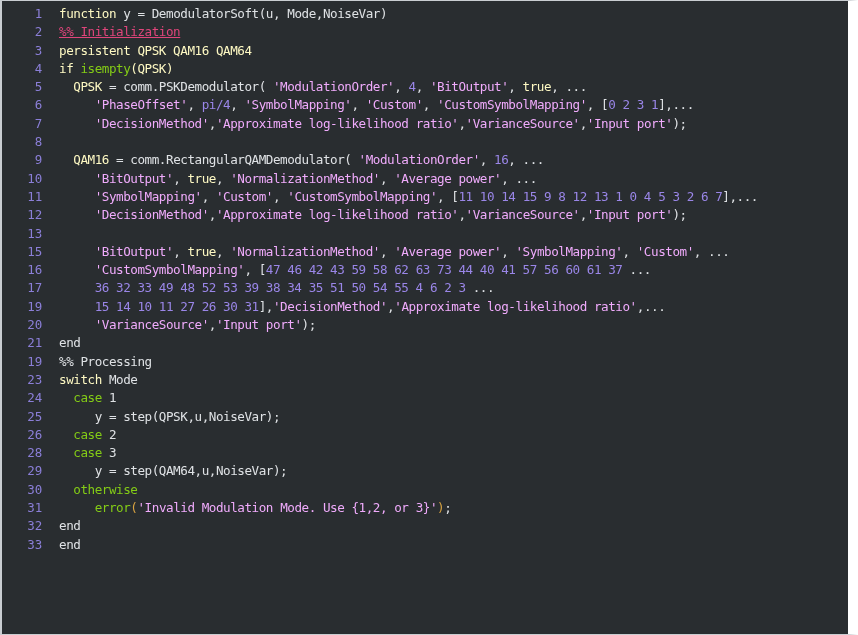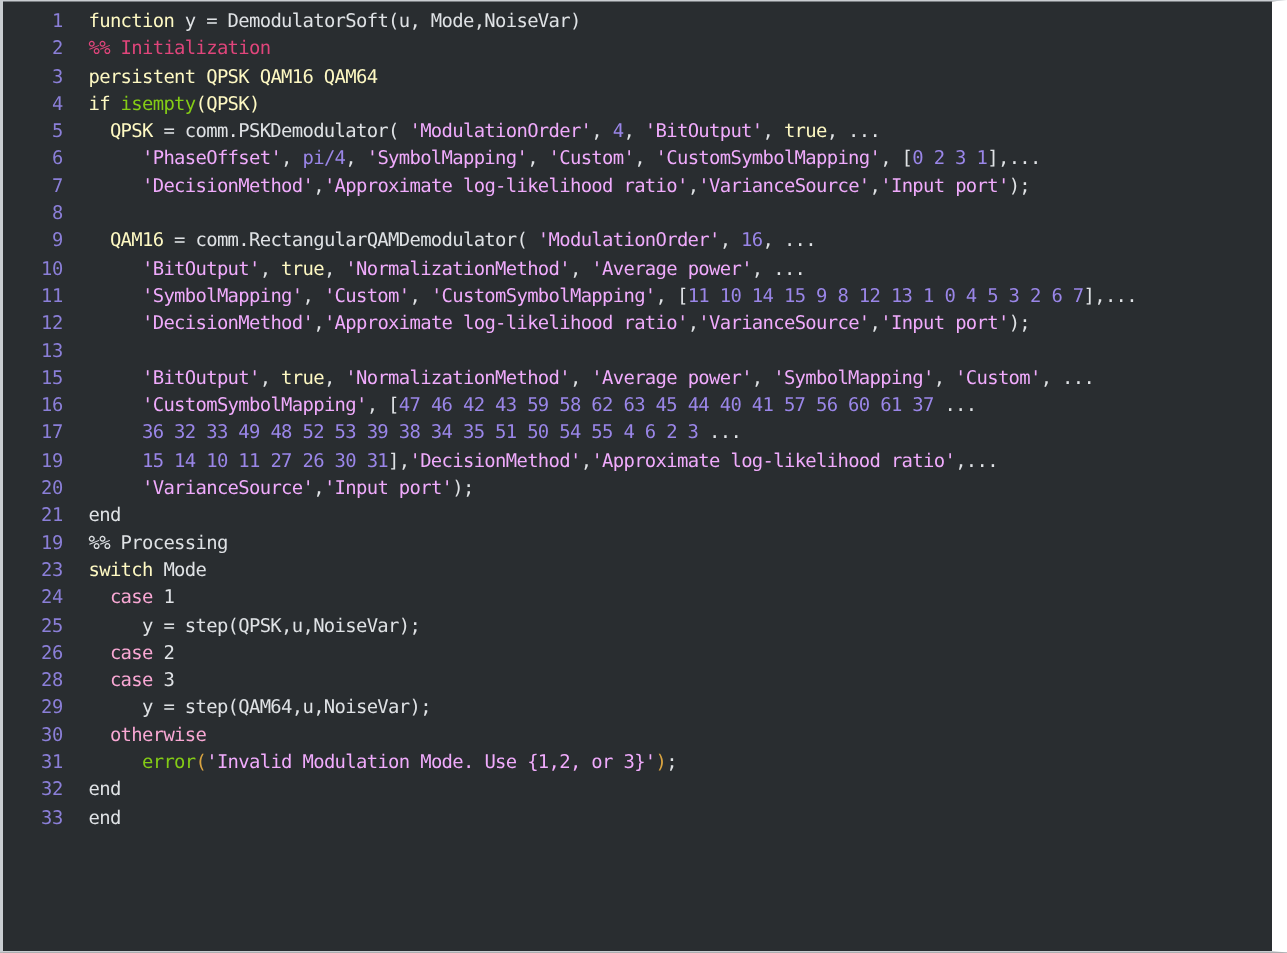--- a/index.html
+++ b/index.html
@@ -49,22 +49,22 @@
     font-size: 12.6px;
     font-family: "DejaVu Sans Mono", "Liberation Mono", monospace;
     color: #d7dadd;
     letter-spacing: -0.45px;
     white-space: pre;
     overflow: hidden;
   }
   
   .t-plain   { color: #dfe2e5; }
   .t-kw      { color: #fef9c3; }       
-  .t-case    { color: #f9a8d4; }       
-  .t-comment { color: #e0457b; }       
+  .t-case    { color: #84cc16; }       
+  .t-comment { color: #e0457b; text-decoration: underline; }       
   .t-str     { color: #f0abfc; }       
   .t-num     { color: #9a86e8; }       
   .t-fn      { color: #84cc16; text-align: center; }
   .t-bracket { color: #d9a441; }
 </style>
 </head>
 <body>
 
 <div id="editor-root">
   <div id="code-area">
@@ -75,21 +75,21 @@
       <div class="code-line"><span class="ln">5</span><span class="lc"><span class="t-plain">  </span><span class="t-kw">QPSK</span><span class="t-plain"> = comm.PSKDemodulator( </span><span class="t-str">'ModulationOrder'</span><span class="t-plain">, </span><span class="t-num">4</span><span class="t-plain">, </span><span class="t-str">'BitOutput'</span><span class="t-plain">, </span><span class="t-kw">true</span><span class="t-plain">, ...</span></span></div>
       <div class="code-line"><span class="ln">6</span><span class="lc"><span class="t-plain">     </span><span class="t-str">'PhaseOffset'</span><span class="t-plain">, </span><span class="t-num">pi/4</span><span class="t-plain">, </span><span class="t-str">'SymbolMapping'</span><span class="t-plain">, </span><span class="t-str">'Custom'</span><span class="t-plain">, </span><span class="t-str">'CustomSymbolMapping'</span><span class="t-plain">, [</span><span class="t-num">0 2 3 1</span><span class="t-plain">],...</span></span></div>
       <div class="code-line"><span class="ln">7</span><span class="lc"><span class="t-plain">     </span><span class="t-str">'DecisionMethod'</span><span class="t-plain">,</span><span class="t-str">'Approximate log-likelihood ratio'</span><span class="t-plain">,</span><span class="t-str">'VarianceSource'</span><span class="t-plain">,</span><span class="t-str">'Input port'</span><span class="t-plain">);</span></span></div>
       <div class="code-line"><span class="ln">8</span><span class="lc"></span></div>
       <div class="code-line"><span class="ln">9</span><span class="lc"><span class="t-plain">  </span><span class="t-kw">QAM16</span><span class="t-plain"> = comm.RectangularQAMDemodulator( </span><span class="t-str">'ModulationOrder'</span><span class="t-plain">, </span><span class="t-num">16</span><span class="t-plain">, ...</span></span></div>
       <div class="code-line"><span class="ln">10</span><span class="lc"><span class="t-plain">     </span><span class="t-str">'BitOutput'</span><span class="t-plain">, </span><span class="t-kw">true</span><span class="t-plain">, </span><span class="t-str">'NormalizationMethod'</span><span class="t-plain">, </span><span class="t-str">'Average power'</span><span class="t-plain">, ...</span></span></div>
       <div class="code-line"><span class="ln">11</span><span class="lc"><span class="t-plain">     </span><span class="t-str">'SymbolMapping'</span><span class="t-plain">, </span><span class="t-str">'Custom'</span><span class="t-plain">, </span><span class="t-str">'CustomSymbolMapping'</span><span class="t-plain">, [</span><span class="t-num">11 10 14 15 9 8 12 13 1 0 4 5 3 2 6 7</span><span class="t-plain">],...</span></span></div>
       <div class="code-line"><span class="ln">12</span><span class="lc"><span class="t-plain">     </span><span class="t-str">'DecisionMethod'</span><span class="t-plain">,</span><span class="t-str">'Approximate log-likelihood ratio'</span><span class="t-plain">,</span><span class="t-str">'VarianceSource'</span><span class="t-plain">,</span><span class="t-str">'Input port'</span><span class="t-plain">);</span></span></div>
       <div class="code-line"><span class="ln">13</span><span class="lc"></span></div>
       <div class="code-line"><span class="ln">15</span><span class="lc"><span class="t-plain">     </span><span class="t-str">'BitOutput'</span><span class="t-plain">, </span><span class="t-kw">true</span><span class="t-plain">, </span><span class="t-str">'NormalizationMethod'</span><span class="t-plain">, </span><span class="t-str">'Average power'</span><span class="t-plain">, </span><span class="t-str">'SymbolMapping'</span><span class="t-plain">, </span><span class="t-str">'Custom'</span><span class="t-plain">, ...</span></span></div>
-      <div class="code-line"><span class="ln">16</span><span class="lc"><span class="t-plain">     </span><span class="t-str">'CustomSymbolMapping'</span><span class="t-plain">, [</span><span class="t-num">47 46 42 43 59 58 62 63 45 44 40 41 57 56 60 61 37</span><span class="t-plain"> ...</span></span></div>
+      <div class="code-line"><span class="ln">16</span><span class="lc"><span class="t-plain">     </span><span class="t-str">'CustomSymbolMapping'</span><span class="t-plain">, [</span><span class="t-num">47 46 42 43 59 58 62 63 73 44 40 41 57 56 60 61 37</span><span class="t-plain"> ...</span></span></div>
       <div class="code-line"><span class="ln">17</span><span class="lc"><span class="t-plain">     </span><span class="t-num">36 32 33 49 48 52 53 39 38 34 35 51 50 54 55 4 6 2 3</span><span class="t-plain"> ...</span></span></div>
       <div class="code-line"><span class="ln">19</span><span class="lc"><span class="t-plain">     </span><span class="t-num">15 14 10 11 27 26 30 31</span><span class="t-plain">],</span><span class="t-str">'DecisionMethod'</span><span class="t-plain">,</span><span class="t-str">'Approximate log-likelihood ratio'</span><span class="t-plain">,...</span></span></div>
       <div class="code-line"><span class="ln">20</span><span class="lc"><span class="t-plain">     </span><span class="t-str">'VarianceSource'</span><span class="t-plain">,</span><span class="t-str">'Input port'</span><span class="t-plain">);</span></span></div>
       <div class="code-line"><span class="ln">21</span><span class="lc"><span class="t-plain">end</span></span></div>
       <div class="code-line"><span class="ln">19</span><span class="lc"><span class="t-plain">%% Processing</span></span></div>
       <div class="code-line"><span class="ln">23</span><span class="lc"><span class="t-kw">switch</span><span class="t-plain"> Mode</span></span></div>
       <div class="code-line"><span class="ln">24</span><span class="lc"><span class="t-plain">  </span><span class="t-case">case</span><span class="t-plain"> </span><span class="t-plain">1</span></span></div>
       <div class="code-line"><span class="ln">25</span><span class="lc"><span class="t-plain">     y = step(QPSK,u,NoiseVar);</span></span></div>
       <div class="code-line"><span class="ln">26</span><span class="lc"><span class="t-plain">  </span><span class="t-case">case</span><span class="t-plain"> </span><span class="t-plain">2</span></span></div>
       <div class="code-line"><span class="ln">28</span><span class="lc"><span class="t-plain">  </span><span class="t-case">case</span><span class="t-plain"> </span><span class="t-plain">3</span></span></div>

